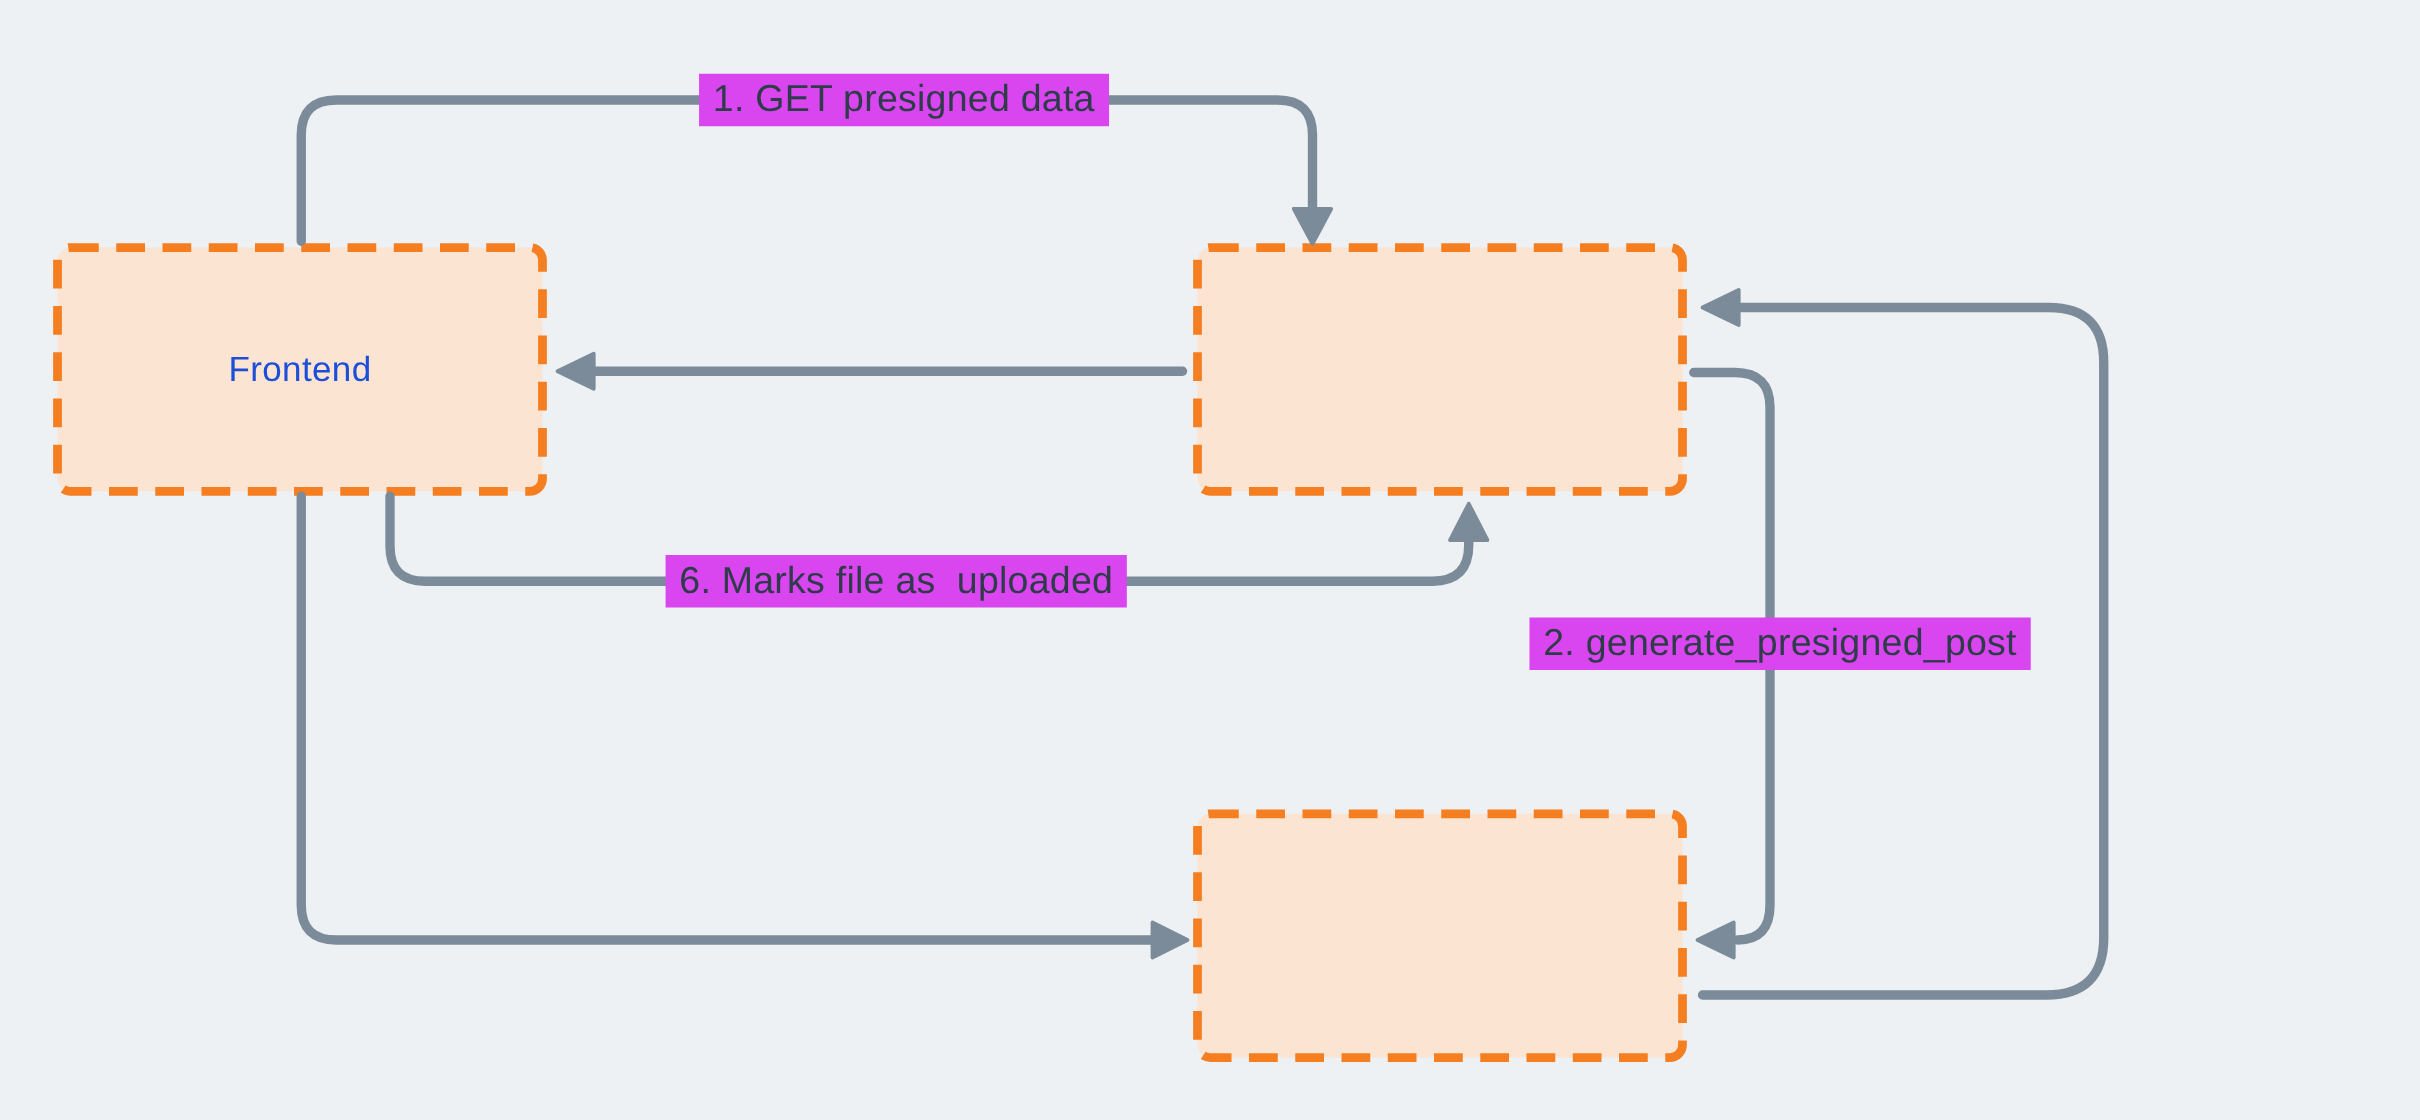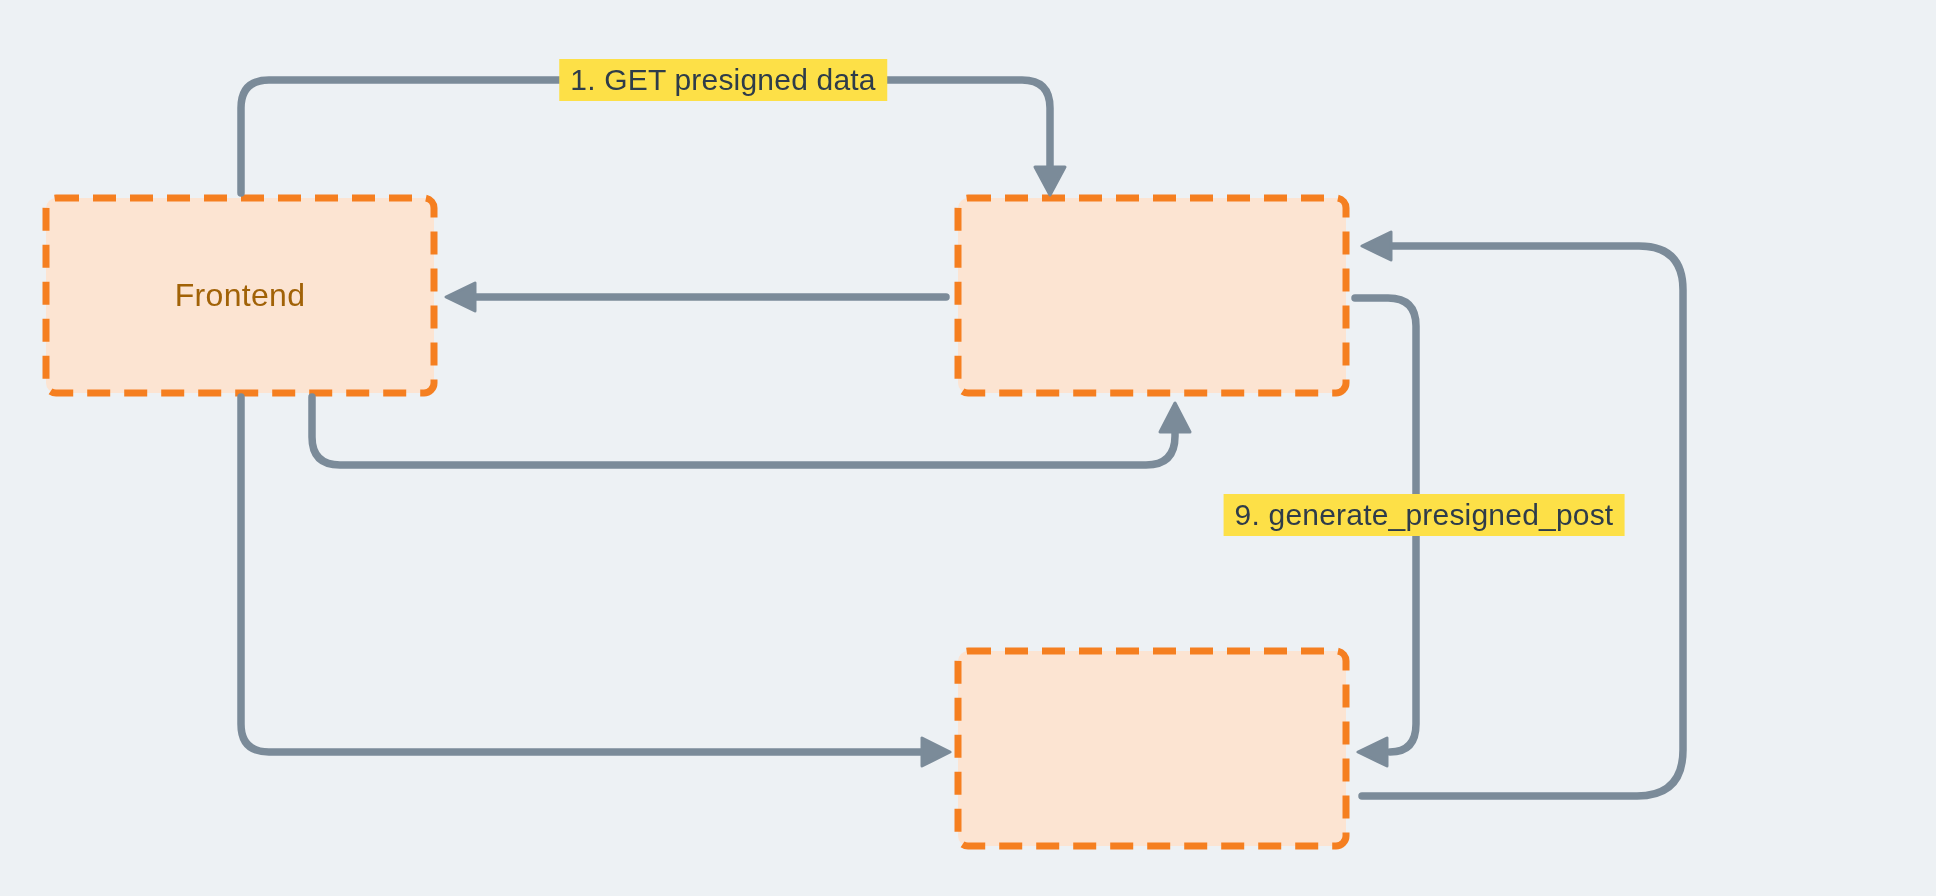--- a/index.html
+++ b/index.html
@@ -19,30 +19,30 @@
     position: absolute;
     left: 0; top: 0;
     width: 1936px;
     height: 896px;
   }
   .node-title {
     position: absolute;
     display: flex;
     align-items: center;
     justify-content: center;
-    font-size: 32px;
+    font-size: 28px;
     letter-spacing: 0.3px;
-    color: #a16207;
+    color: #1d4ed8;
     pointer-events: none;
     text-align: center;
   }
   .edge-label {
     position: absolute;
     transform: translate(-50%, -50%);
-    background: #fde047;
+    background: #d946ef;
     color: #2e3c4a;
     font-size: 30px;
     letter-spacing: 0.2px;
     white-space: pre;
     padding: 4px 11px;
     pointer-events: none;
   }
   .arrow-path {
     fill: none;
     stroke: #7b8b99;
@@ -100,15 +100,16 @@
 
     <g>
       <path class="arrow-path" d="M 1362 796 H 1637 Q 1683 796 1683 750 V 290 Q 1683 246 1639 246 H 1392"></path>
       <polygon class="arrow-head" points="1362,246 1391,232 1391,260"></polygon>
     </g>
   </svg>
 
   <div class="node-title" style="left:46px; top:198px; width:388px; height:195px;">Frontend</div>
 
   <div class="edge-label" style="left:723px; top:80px;">1. GET presigned data</div>
-  <div class="edge-label" style="left:1424px; top:515px;">9. generate_presigned_post</div>
+  <div class="edge-label" style="left:1424px; top:515px;">2. generate_presigned_post</div>
+  <div class="edge-label" style="left:717px; top:465px;">6. Marks file as  uploaded</div>
 
 </div>
 
 </body></html>

